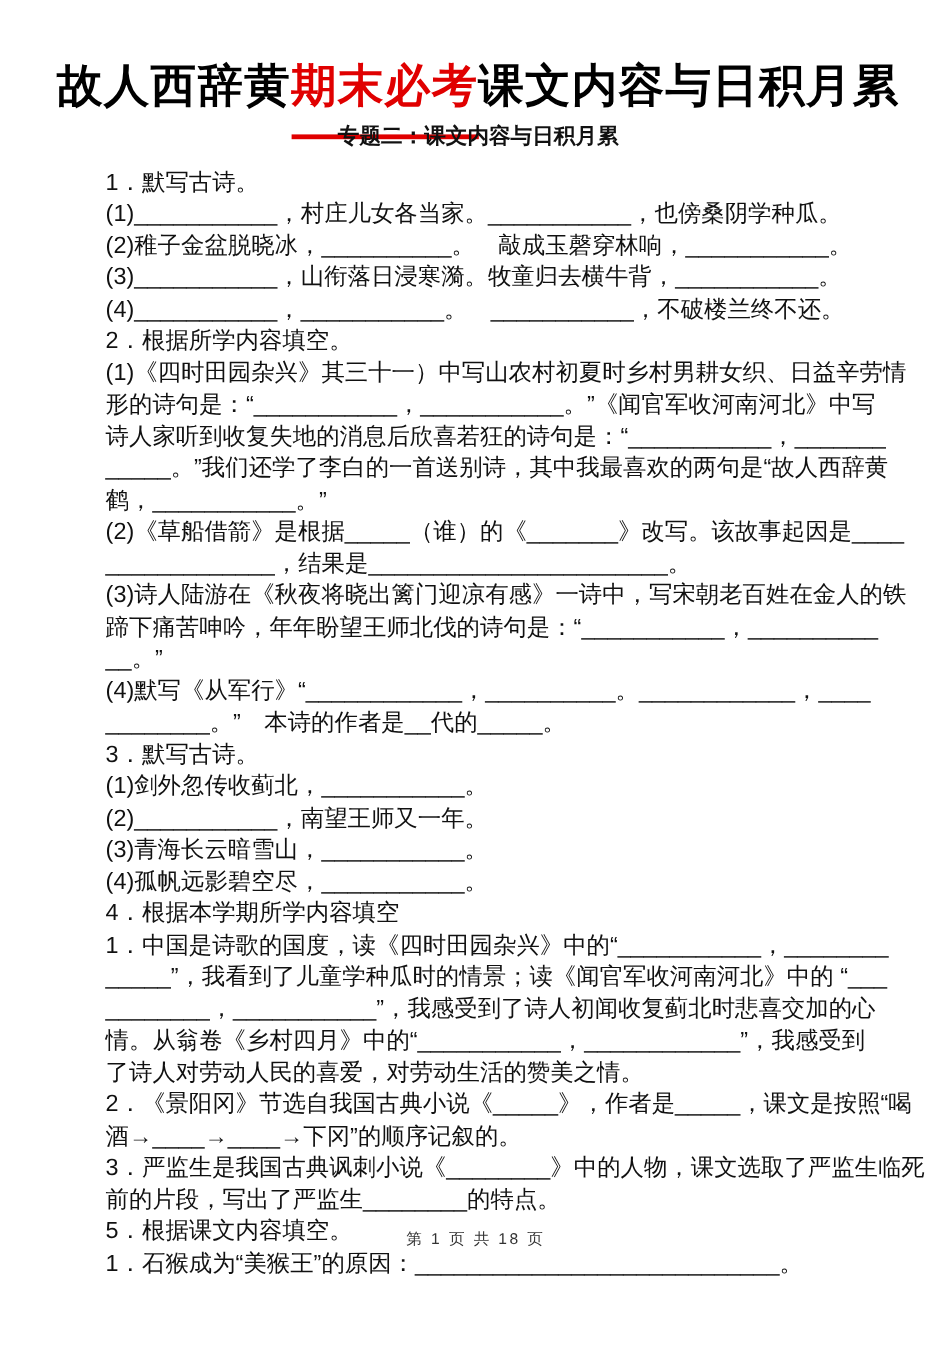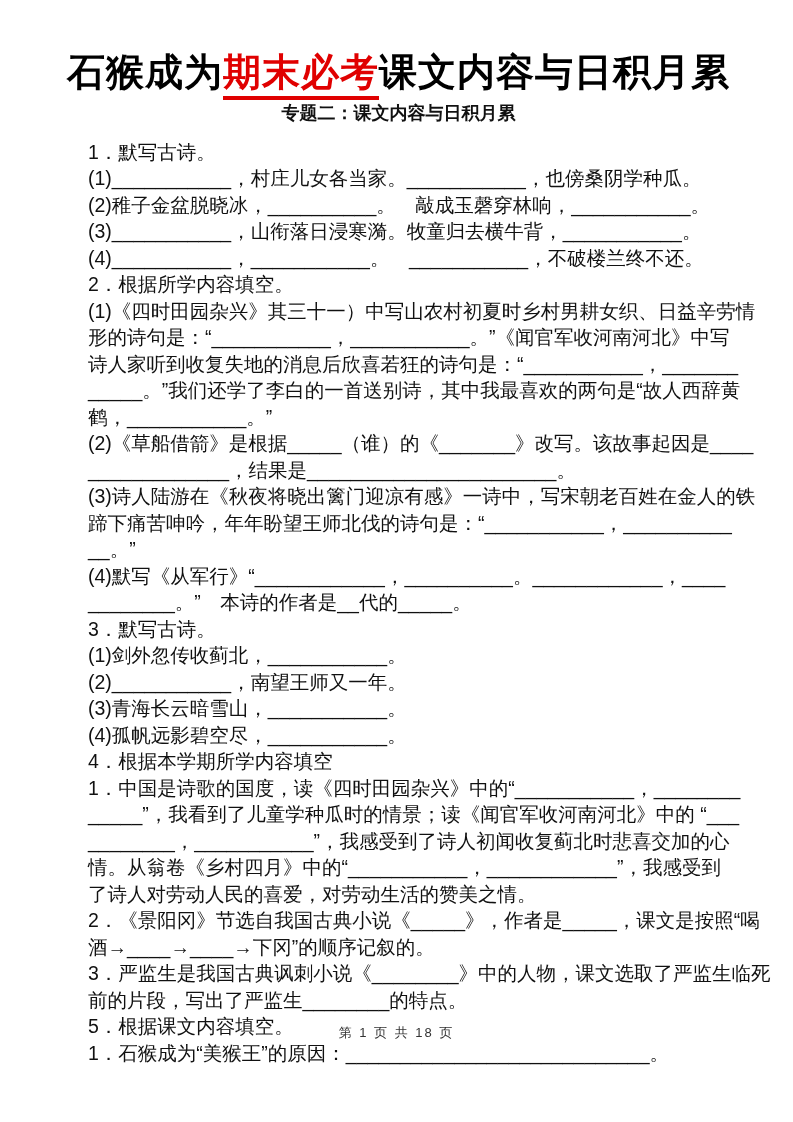--- a/index.html
+++ b/index.html
@@ -20,21 +20,21 @@
     font-size: 38px;
     line-height: 1.3;
     font-weight: 700;
     color: #000000;
     letter-spacing: 1px;
     white-space: nowrap;
   }
   .title .hl {
     color: #e00000;
     border-bottom: 4px solid #e00000;
-    padding-bottom: 3px;
+    padding-bottom: 19px;
   }
   .subtitle {
     margin: 5px 0 0 0;
     text-align: center;
     font-size: 18px;
     line-height: 1.3;
     font-weight: 700;
     color: #111111;
   }
   .doc-body {
@@ -56,20 +56,20 @@
     font-size: 13px;
     font-weight: 400;
     color: #333333;
     letter-spacing: 2px;
   }
 </style>
 </head>
 <body>
 
 <div class="page">
-  <h1 class="title"><span>石猴成为</span><span class="hl" style="color: rgb(224, 0, 0); border-bottom-color: rgb(224, 0, 0);">期末必考</span><span>课文内容与日积月累</span></h1>
+  <h1 class="title"><span>故人西辞黄</span><span class="hl" style="color: rgb(224, 0, 0); border-bottom-color: rgb(224, 0, 0);">期末必考</span><span>课文内容与日积月累</span></h1>
 
   <h2 class="subtitle">专题二：课文内容与日积月累</h2>
 
   <div class="doc-body"><div class="doc-line">1．默写古诗。</div><div class="doc-line">(1)___________，村庄儿女各当家。___________，也傍桑阴学种瓜。</div><div class="doc-line">(2)稚子金盆脱晓冰，__________。　敲成玉磬穿林响，___________。</div><div class="doc-line">(3)___________，山衔落日浸寒漪。牧童归去横牛背，___________。</div><div class="doc-line">(4)___________，___________。　___________，不破楼兰终不还。</div><div class="doc-line">2．根据所学内容填空。</div><div class="doc-line">(1)《四时田园杂兴》其三十一）中写山农村初夏时乡村男耕女织、日益辛劳情</div><div class="doc-line">形的诗句是：“___________，___________。”《闻官军收河南河北》中写</div><div class="doc-line">诗人家听到收复失地的消息后欣喜若狂的诗句是：“___________，_______</div><div class="doc-line">_____。”我们还学了李白的一首送别诗，其中我最喜欢的两句是“故人西辞黄</div><div class="doc-line">鹤，___________。”</div><div class="doc-line">(2)《草船借箭》是根据_____（谁）的《_______》改写。该故事起因是____</div><div class="doc-line">_____________，结果是_______________________。</div><div class="doc-line">(3)诗人陆游在《秋夜将晓出篱门迎凉有感》一诗中，写宋朝老百姓在金人的铁</div><div class="doc-line">蹄下痛苦呻吟，年年盼望王师北伐的诗句是：“___________，__________</div><div class="doc-line">__。”</div><div class="doc-line">(4)默写《从军行》“____________，__________。____________，____</div><div class="doc-line">________。”　本诗的作者是__代的_____。</div><div class="doc-line">3．默写古诗。</div><div class="doc-line">(1)剑外忽传收蓟北，___________。</div><div class="doc-line">(2)___________，南望王师又一年。</div><div class="doc-line">(3)青海长云暗雪山，___________。</div><div class="doc-line">(4)孤帆远影碧空尽，___________。</div><div class="doc-line">4．根据本学期所学内容填空</div><div class="doc-line">1．中国是诗歌的国度，读《四时田园杂兴》中的“___________，________</div><div class="doc-line">_____”，我看到了儿童学种瓜时的情景；读《闻官军收河南河北》中的 “___</div><div class="doc-line">________，___________”，我感受到了诗人初闻收复蓟北时悲喜交加的心</div><div class="doc-line">情。从翁卷《乡村四月》中的“___________，____________”，我感受到</div><div class="doc-line">了诗人对劳动人民的喜爱，对劳动生活的赞美之情。</div><div class="doc-line">2．《景阳冈》节选自我国古典小说《_____》，作者是_____，课文是按照“喝</div><div class="doc-line">酒→____→____→下冈”的顺序记叙的。</div><div class="doc-line">3．严监生是我国古典讽刺小说《________》中的人物，课文选取了严监生临死</div><div class="doc-line">前的片段，写出了严监生________的特点。</div><div class="doc-line">5．根据课文内容填空。</div><div class="doc-line">1．石猴成为“美猴王”的原因：____________________________。</div></div>
 
   <div class="footer">第 1 页 共 18 页</div>
 </div>
 
 </body></html>

